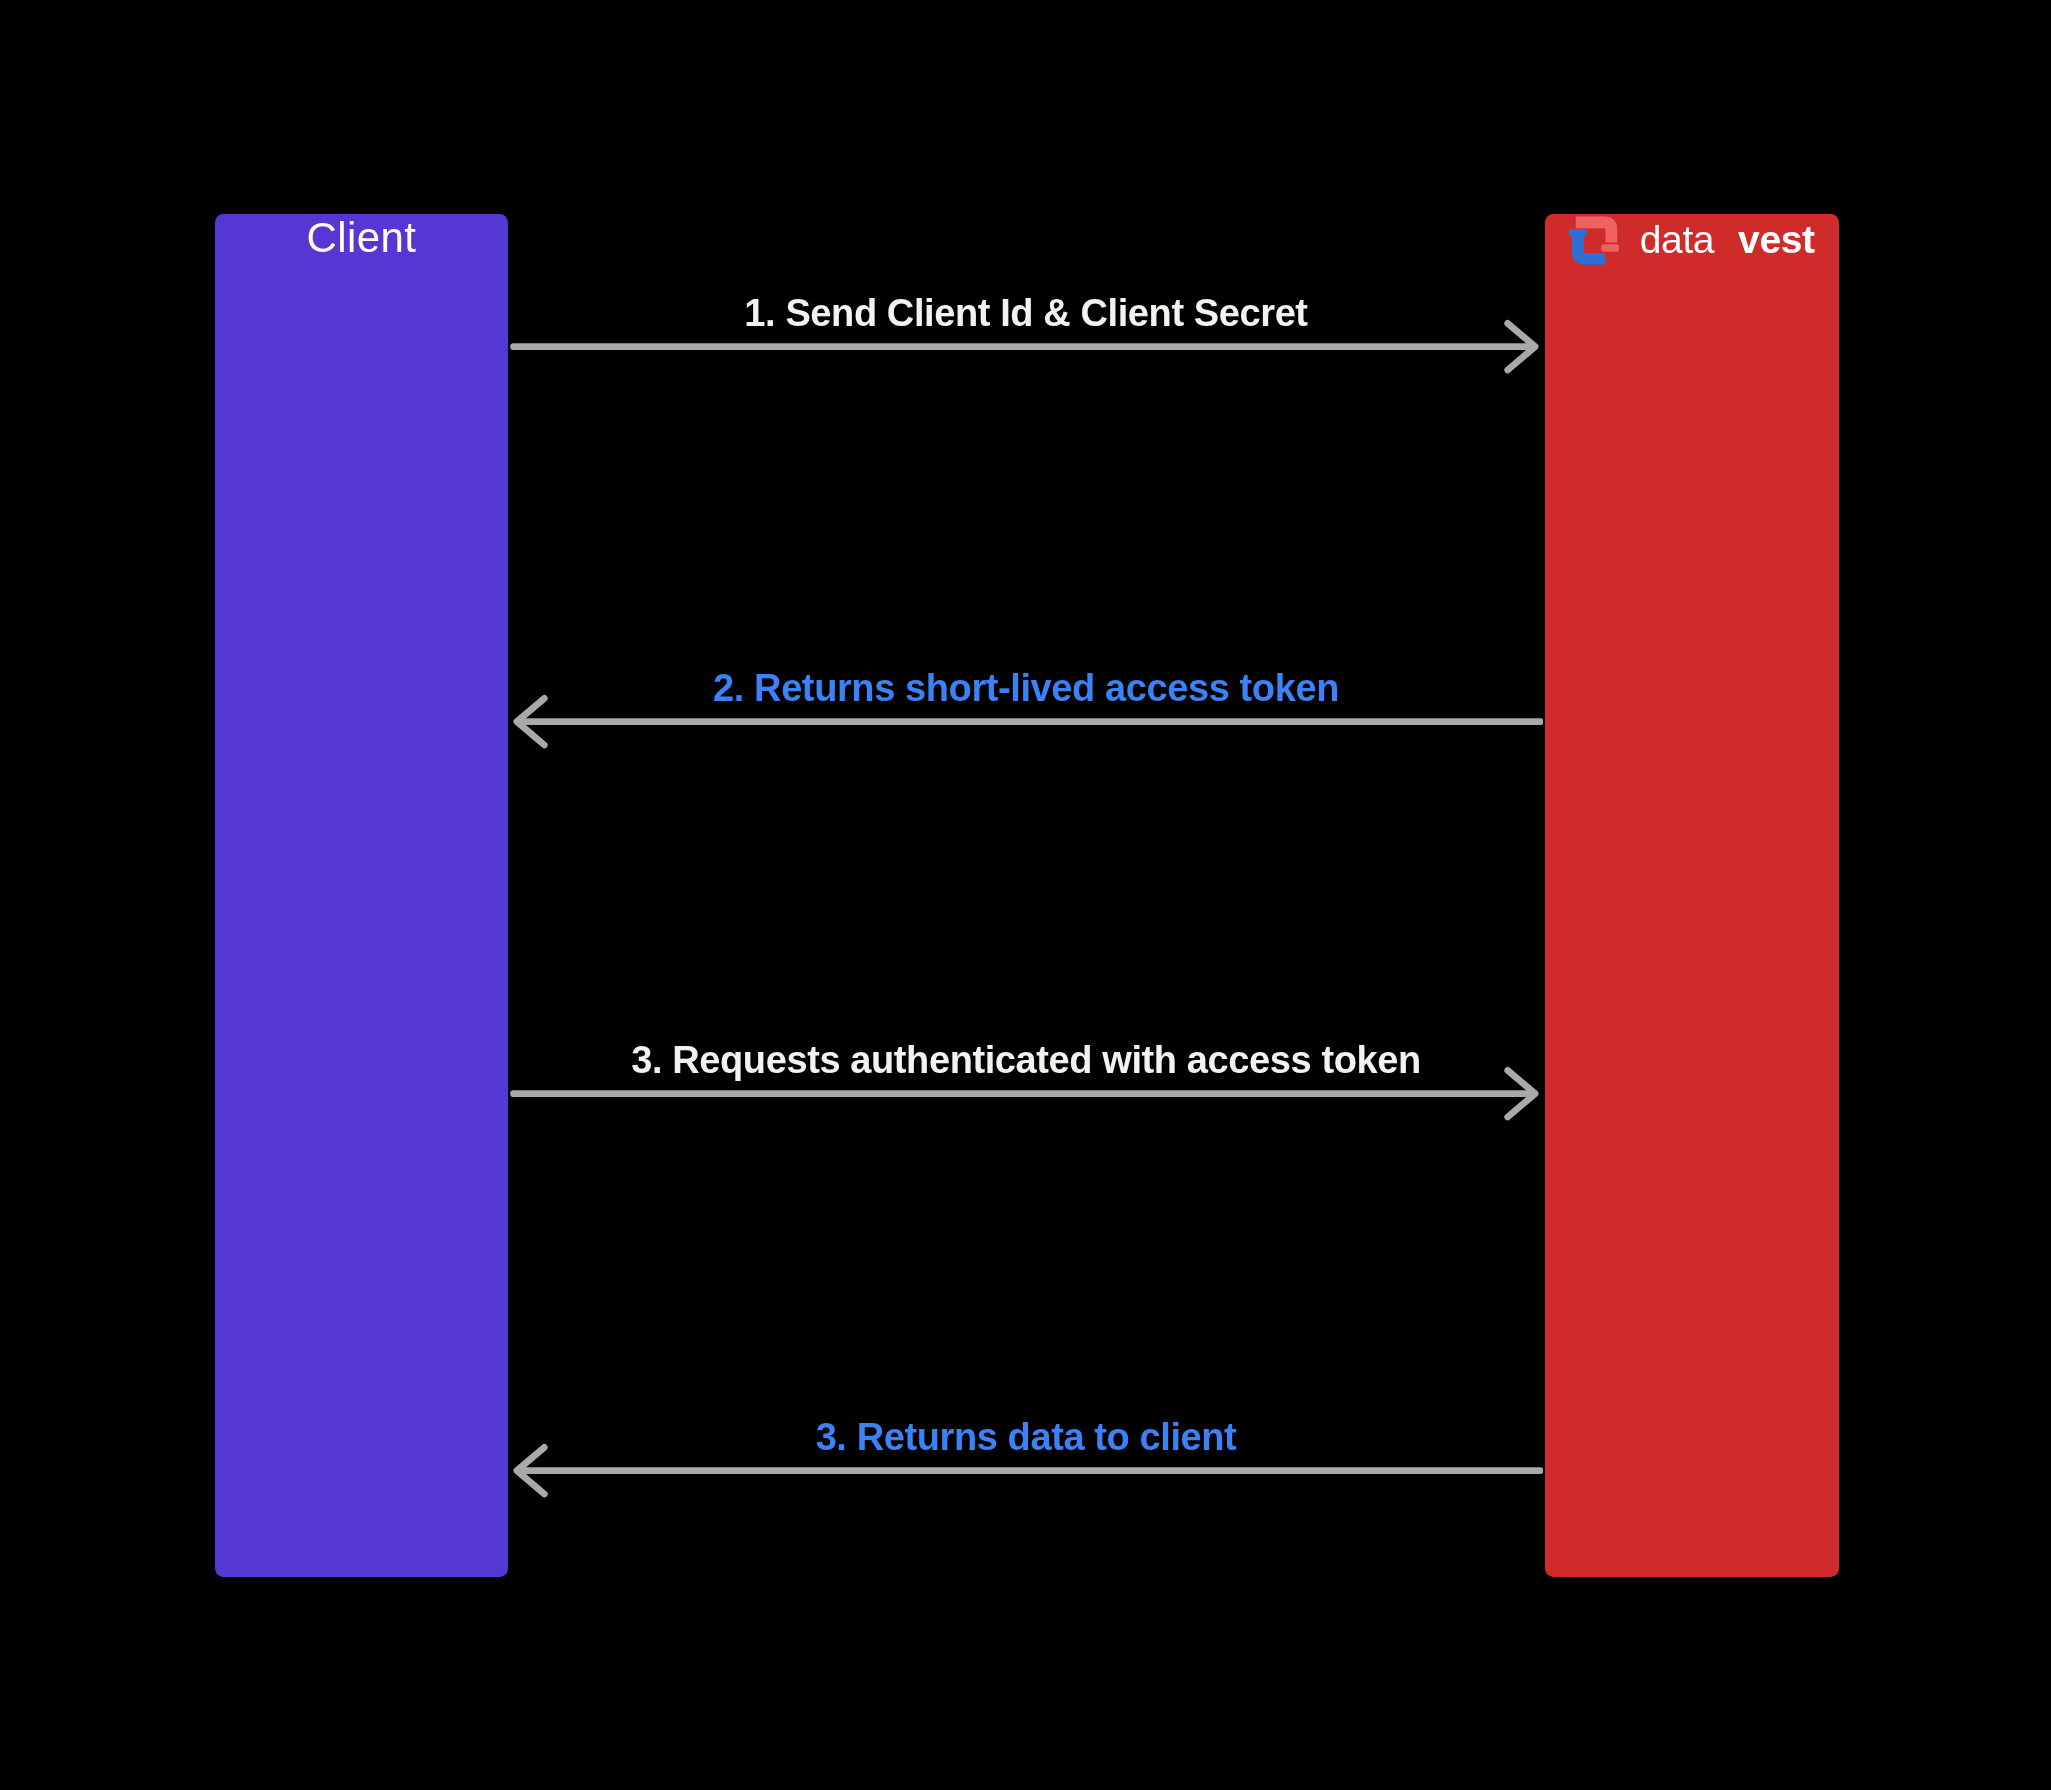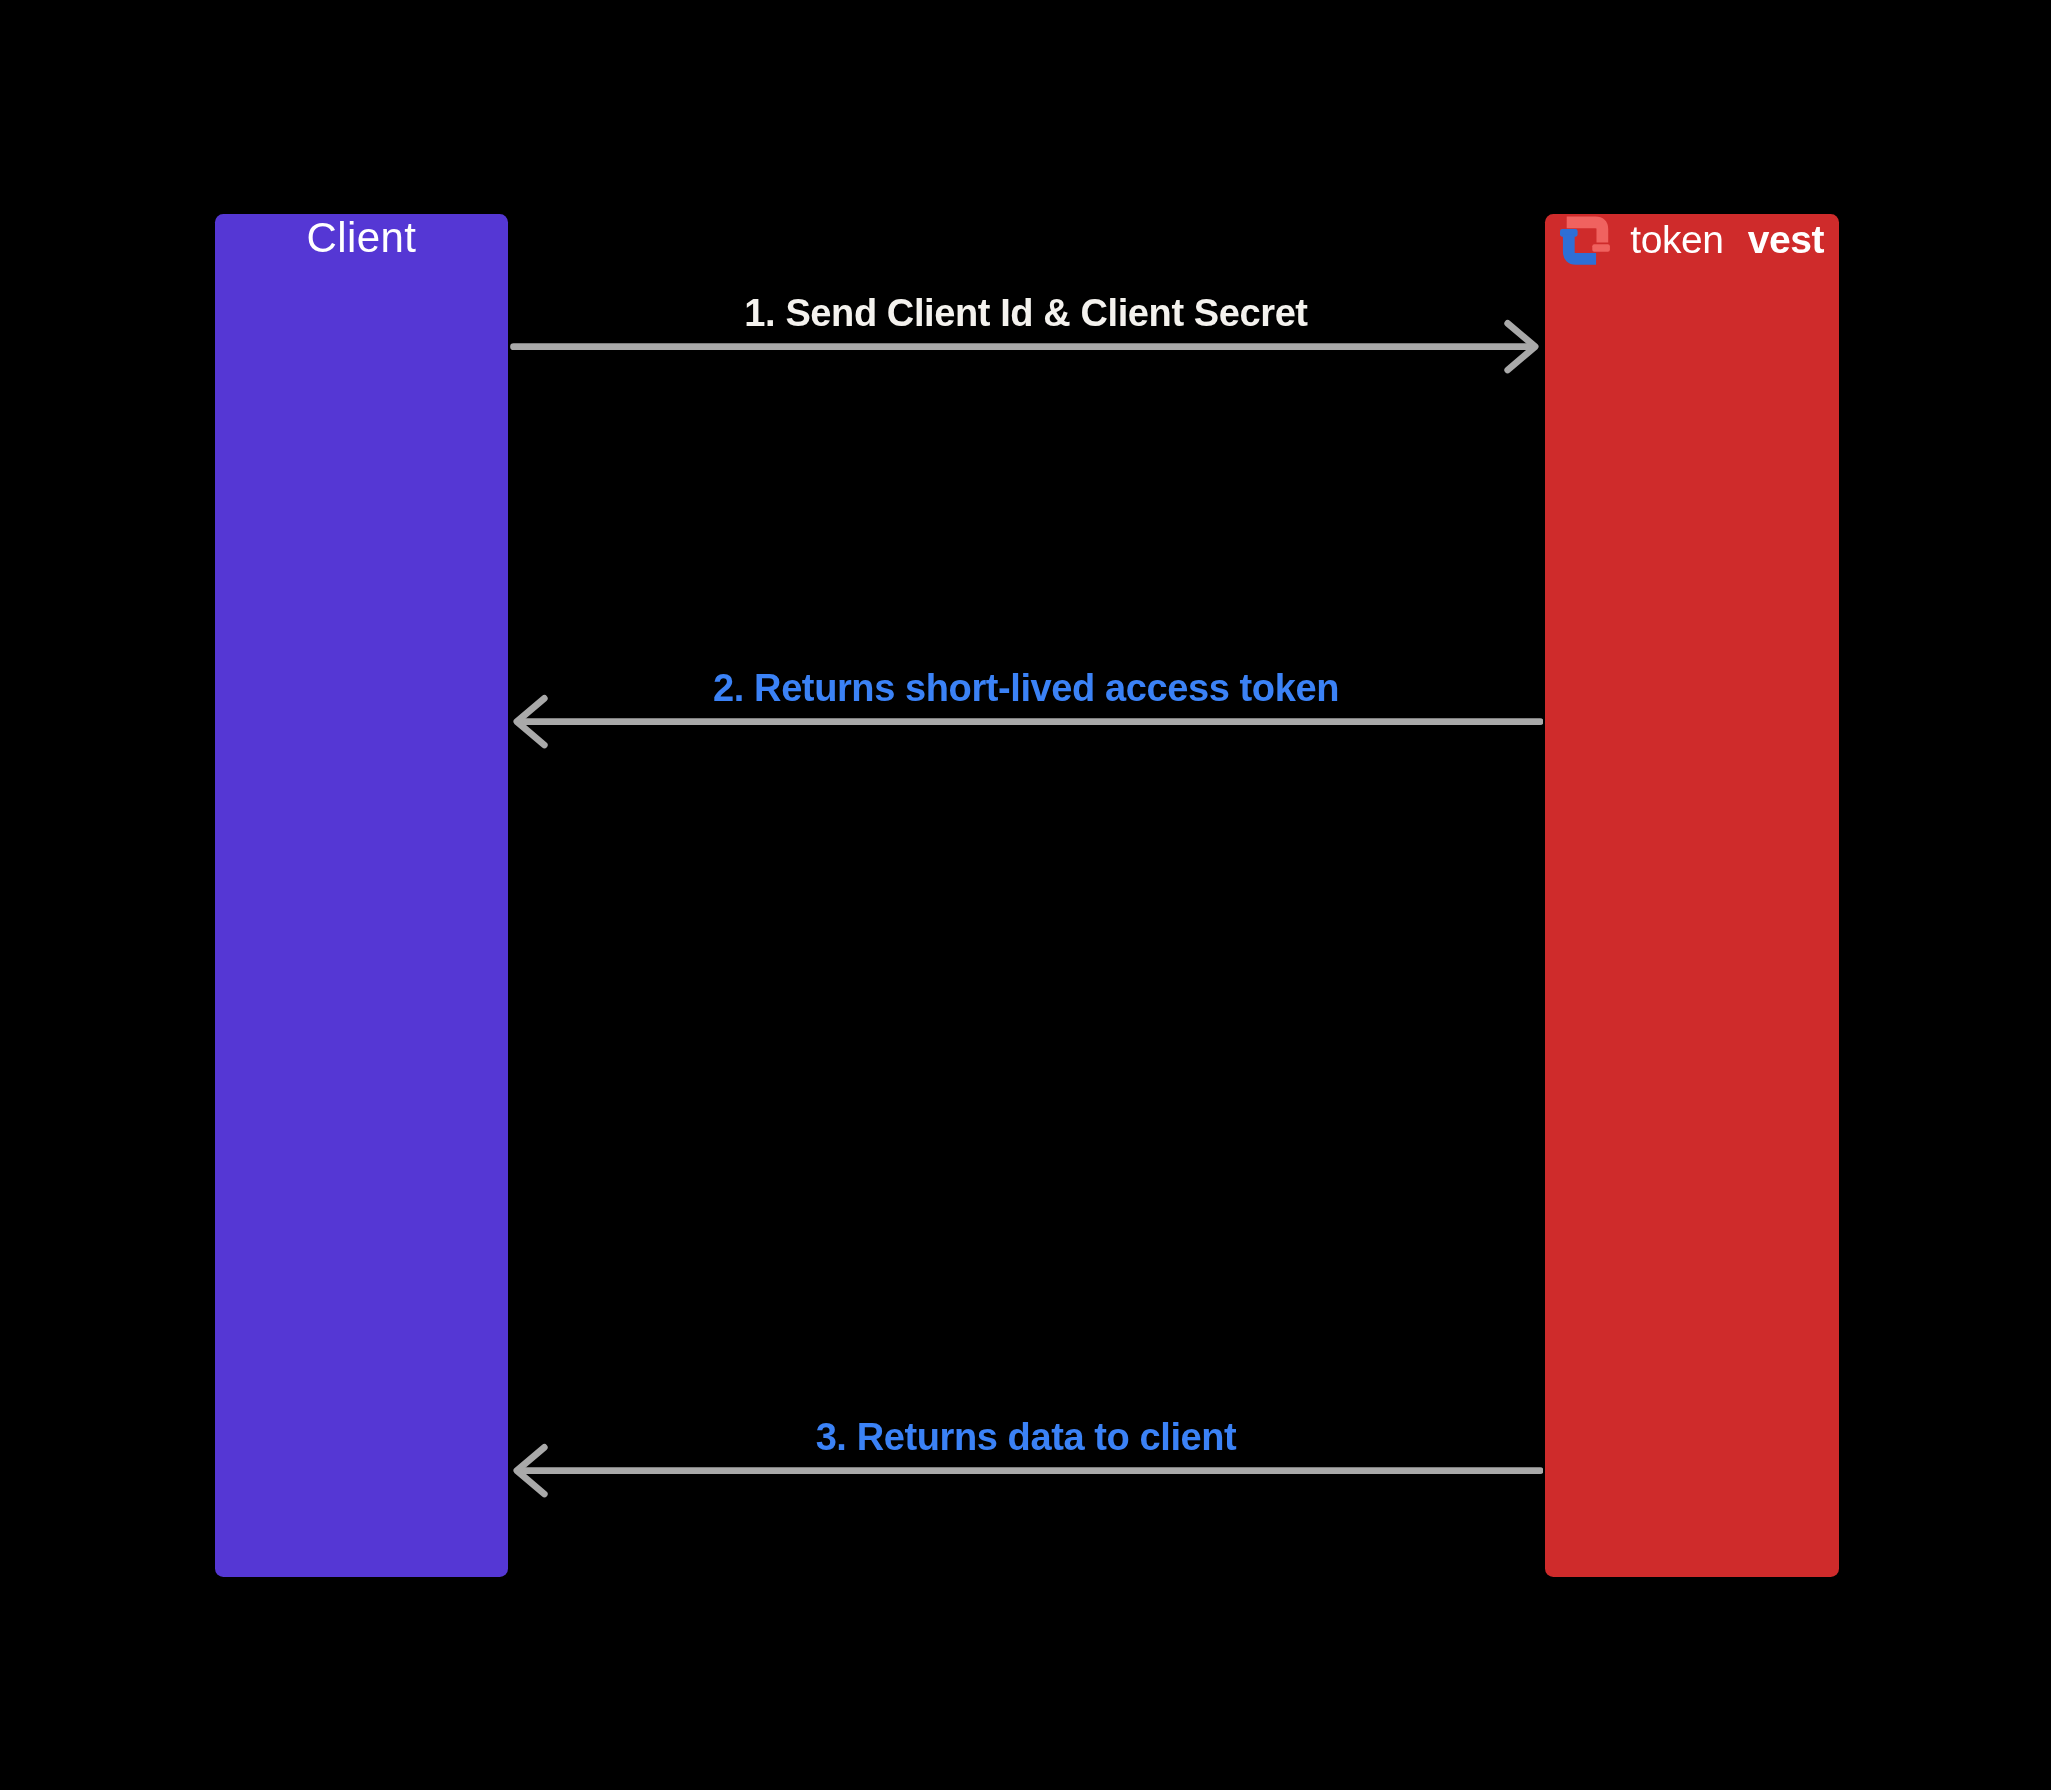--- a/index.html
+++ b/index.html
@@ -105,40 +105,47 @@
   <div class="lifeline server-bar">
     <div class="brand">
       <svg class="brand-icon" viewBox="0 0 62 62">
 
         <path d="M 8 10 H 42 Q 50.5 10 50.5 18 V 34" stroke="#f0625f" stroke-width="14" fill="none"></path>
         <rect x="38.5" y="36" width="21" height="9" rx="2.5" fill="#f0625f"></rect>
 
         <rect x="0" y="18" width="21" height="9" rx="2.5" fill="#2e6fd6"></rect>
         <path d="M 10.5 24 V 45 Q 10.5 53.5 19 53.5 H 43" stroke="#2e6fd6" stroke-width="14" fill="none"></path>
       </svg>
-      <div class="brand-text"><span class="brand-regular">token</span><span class="brand-bold">vest</span></div>
+      <div class="brand-text"><span class="brand-regular">data</span><span class="brand-bold">vest</span></div>
     </div>
   </div>
 
   <div class="arrow-row" style="top:280px">
     <div class="arrow-label bright">1. Send Client Id &amp; Client Secret</div>
     <svg class="arrow-svg" width="1034" height="100" viewBox="0 0 1238 120">
       <line class="arrow-stroke" x1="4" y1="80" x2="1226" y2="80"></line>
       <polyline class="arrow-stroke" points="1197,52 1230,80 1197,108"></polyline>
     </svg>
   </div>
 
   <div class="arrow-row" style="top:655px">
     <div class="arrow-label muted">2. Returns short-lived access token</div>
     <svg class="arrow-svg" width="1034" height="100" viewBox="0 0 1238 120">
       <line class="arrow-stroke" x1="12" y1="80" x2="1236" y2="80"></line>
       <polyline class="arrow-stroke" points="41,52 8,80 41,108"></polyline>
     </svg>
   </div>
 
+  <div class="arrow-row" style="top:1027px">
+    <div class="arrow-label bright">3. Requests authenticated with access token</div>
+    <svg class="arrow-svg" width="1034" height="100" viewBox="0 0 1238 120">
+      <line class="arrow-stroke" x1="4" y1="80" x2="1226" y2="80"></line>
+      <polyline class="arrow-stroke" points="1197,52 1230,80 1197,108"></polyline>
+    </svg>
+  </div>
 
   <div class="arrow-row" style="top:1404px">
     <div class="arrow-label muted">3. Returns data to client</div>
     <svg class="arrow-svg" width="1034" height="100" viewBox="0 0 1238 120">
       <line class="arrow-stroke" x1="12" y1="80" x2="1236" y2="80"></line>
       <polyline class="arrow-stroke" points="41,52 8,80 41,108"></polyline>
     </svg>
   </div>
 
 </div>

